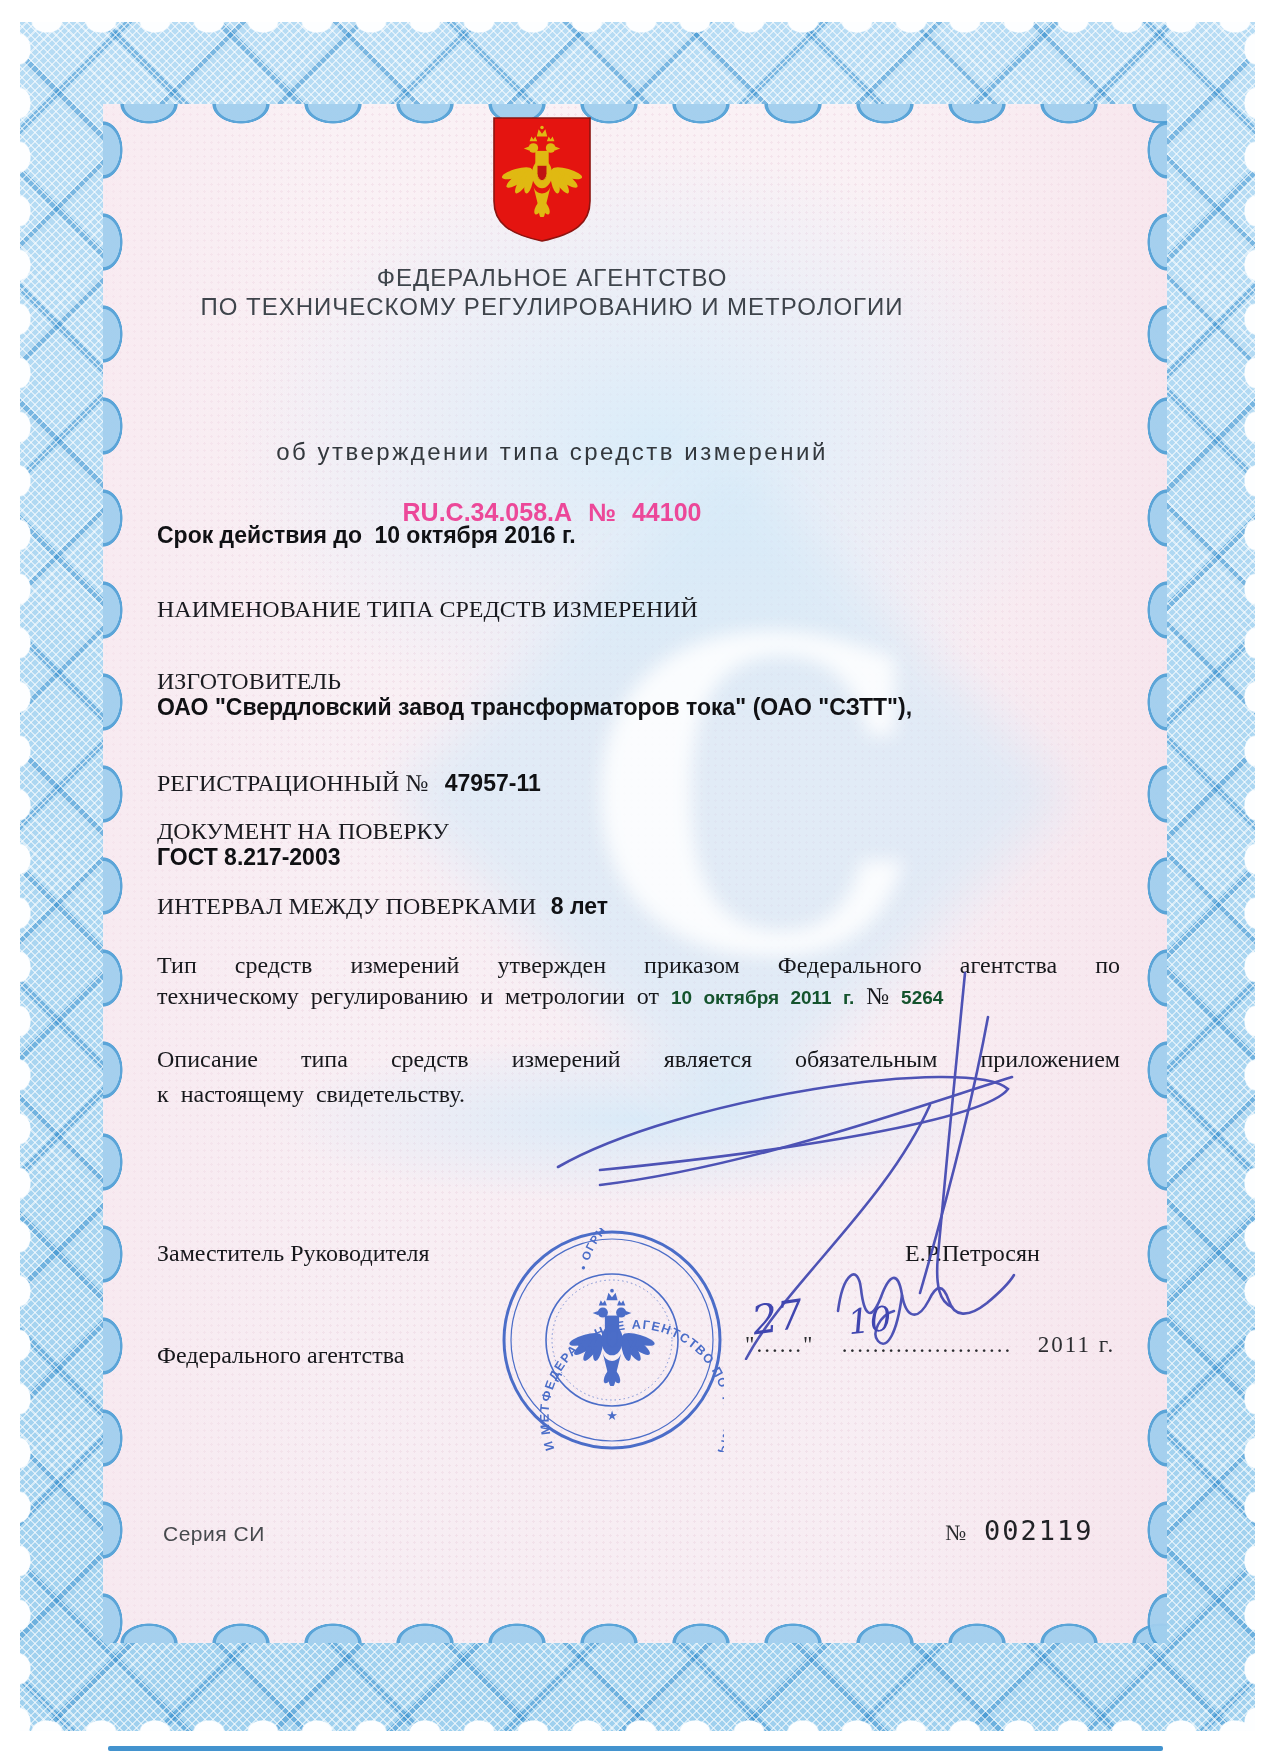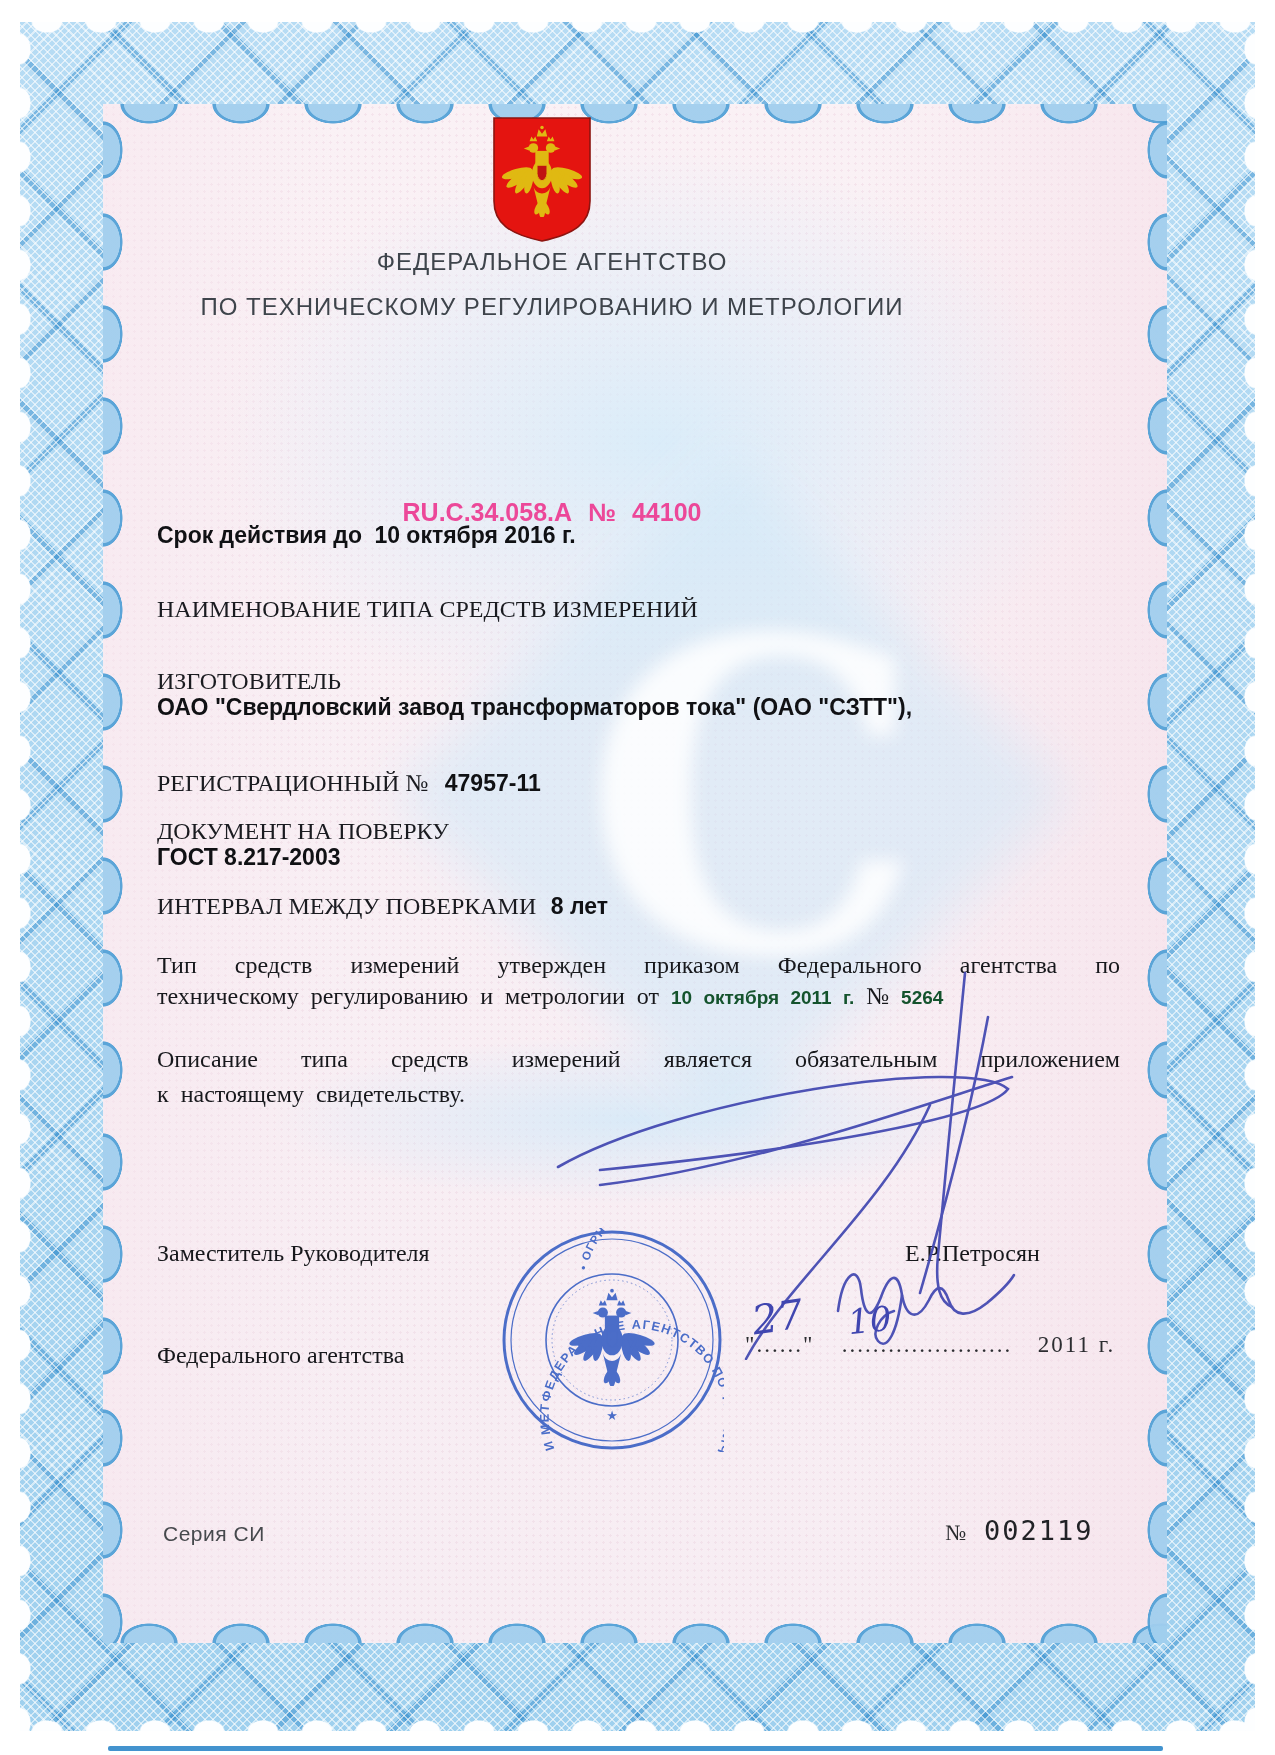--- a/index.html
+++ b/index.html
@@ -139,22 +139,23 @@
       </g>
       <path d="M44.8,42 h10.4 v8.5 c0,4.2 -2.6,6.8 -5.2,7.8 c-2.6,-1 -5.2,-3.6 -5.2,-7.8 z" fill="var(--chest,#c01212)" stroke="currentColor" stroke-width="1"></path>
     </symbol>
   </svg>
 
   <svg class="coa-svg" width="110" height="132" viewBox="0 0 110 132">
     <path d="M7,5 H103 V88 C103,110 88,121 55,128 C22,121 7,110 7,88 Z" fill="#e41410" stroke="#8d1410" stroke-width="1.6"></path>
     <use href="#eagle" x="7" y="12" width="96" height="92" style="color:#e0b912; --chest:#c01212"></use>
   </svg>
 
-  <div class="abs center-col agency-line" style="top:248px">ФЕДЕРАЛЬНОЕ АГЕНТСТВО</div>
+  <div class="abs center-col agency-line" style="top:264px">ФЕДЕРАЛЬНОЕ АГЕНТСТВО</div>
   <div class="abs center-col agency-line" style="top:293px">ПО ТЕХНИЧЕСКОМУ РЕГУЛИРОВАНИЮ И МЕТРОЛОГИИ</div>
+  <div class="abs center-col subtitle" style="top:438px">об утверждении типа средств измерений</div>
 
   <div class="abs center-col ruline" style="top:498px">
     <span>RU.C.34.058.A</span><span class="gap"></span><span>№</span><span class="gap"></span><span>44100</span>
   </div>
 
   <div class="abs row" style="top:522px">
     <span class="val">Срок действия до</span>
     <span class="val" style="margin-left:8px">10 октября 2016 г.</span>
   </div>
 

